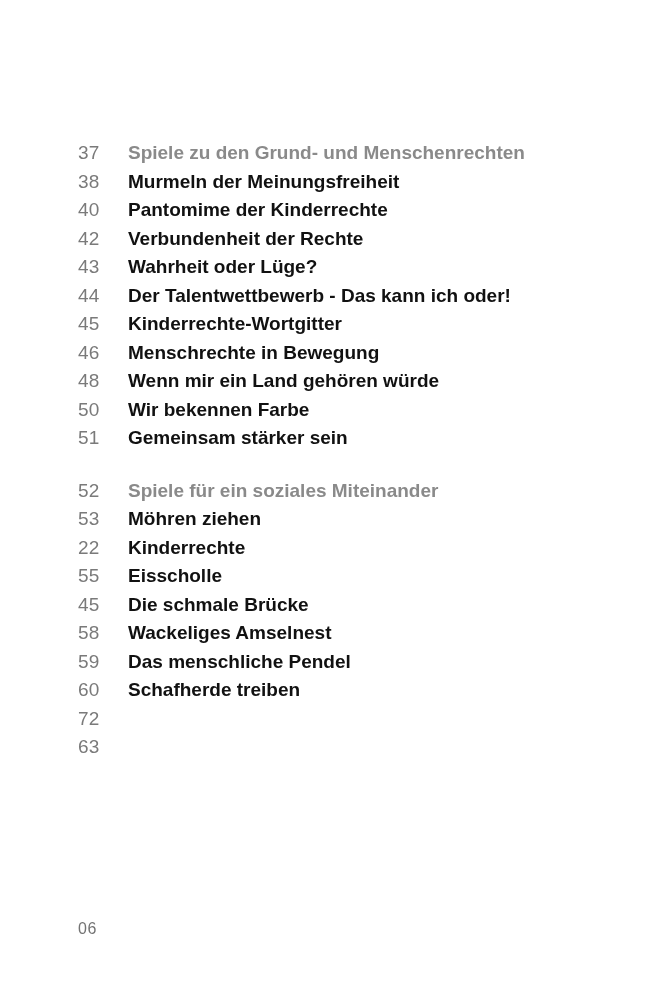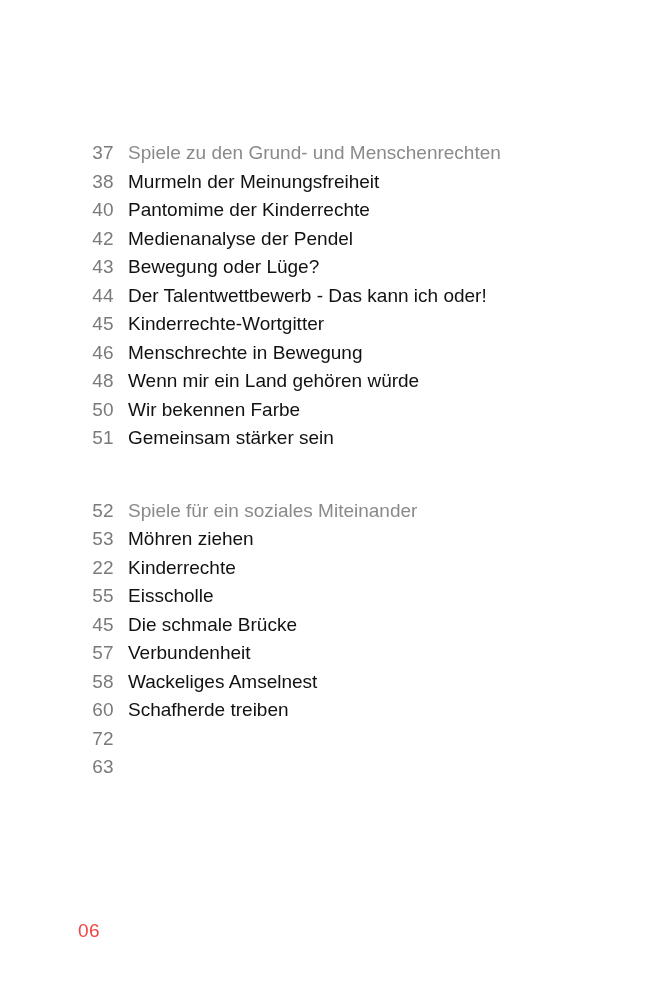--- a/index.html
+++ b/index.html
@@ -1,50 +1,50 @@
 <!DOCTYPE html>
 <html><head>
   <meta charset="utf-8">
   <style>
     html, body { margin: 0; padding: 0; background: #ffffff; }
     body { width: 665px; height: 1000px; position: relative; overflow: hidden;
            font-family: "Liberation Sans", "DejaVu Sans", sans-serif; }
     .toc { position: absolute; left: 78px; top: 139px; width: 540px; }
-    .section { margin: 0; padding: 0; text-align: center; }
-    .section + .section { margin-top: 44px; }
+    .section { margin: 0; padding: 0; }
+    .section + .section { margin-top: 24px; }
     .row { display: flex; align-items: baseline; height: 28.5px; line-height: 28.5px; }
     .num { width: 50px; font-size: 19px; color: #7a7a7a; letter-spacing: 0.3px; }
-    .title { font-size: 19px; color: #111111; white-space: nowrap; }
+    .title { font-size: 19px; color: #111111; white-space: nowrap; font-weight: bold; }
     .row.heading .title { color: #8a8a8a; }
-    .pagenum { position: absolute; left: 78px; top: 920px; font-size: 19px; color: #ef4444; letter-spacing: 0.5px; }
+    .pagenum { position: absolute; left: 78px; top: 920px; font-size: 16px; color: #737373; letter-spacing: 0.5px; }
   </style>
 </head>
 <body>
 
 <div class="toc">
   <div class="section">
     <div class="row heading">
       <span class="num">37</span>
       <span class="title">Spiele zu den Grund- und Menschenrechten</span>
     </div>
     <div class="row">
         <span class="num">38</span>
         <span class="title">Murmeln der Meinungsfreiheit</span>
       </div>
     <div class="row">
         <span class="num">40</span>
         <span class="title">Pantomime der Kinderrechte</span>
       </div>
     <div class="row">
         <span class="num">42</span>
-        <span class="title">Medienanalyse der Pendel</span>
+        <span class="title">Verbundenheit der Rechte</span>
       </div>
     <div class="row">
         <span class="num">43</span>
-        <span class="title">Bewegung oder Lüge?</span>
+        <span class="title">Wahrheit oder Lüge?</span>
       </div>
     <div class="row">
         <span class="num">44</span>
         <span class="title">Der Talentwettbewerb - Das kann ich oder!</span>
       </div>
     <div class="row">
         <span class="num">45</span>
         <span class="title">Kinderrechte-Wortgitter</span>
       </div>
     <div class="row">
@@ -80,26 +80,26 @@
       </div>
     <div class="row">
         <span class="num">55</span>
         <span class="title">Eisscholle</span>
       </div>
     <div class="row">
         <span class="num">45</span>
         <span class="title">Die schmale Brücke</span>
       </div>
     <div class="row">
-        <span class="num">57</span>
-        <span class="title">Verbundenheit</span>
+        <span class="num">58</span>
+        <span class="title">Wackeliges Amselnest</span>
       </div>
     <div class="row">
-        <span class="num">58</span>
-        <span class="title">Wackeliges Amselnest</span>
+        <span class="num">59</span>
+        <span class="title">Das menschliche Pendel</span>
       </div>
     <div class="row">
         <span class="num">60</span>
         <span class="title">Schafherde treiben</span>
       </div>
     <div class="row">
         <span class="num">72</span>
       </div>
     <div class="row">
         <span class="num">63</span>

